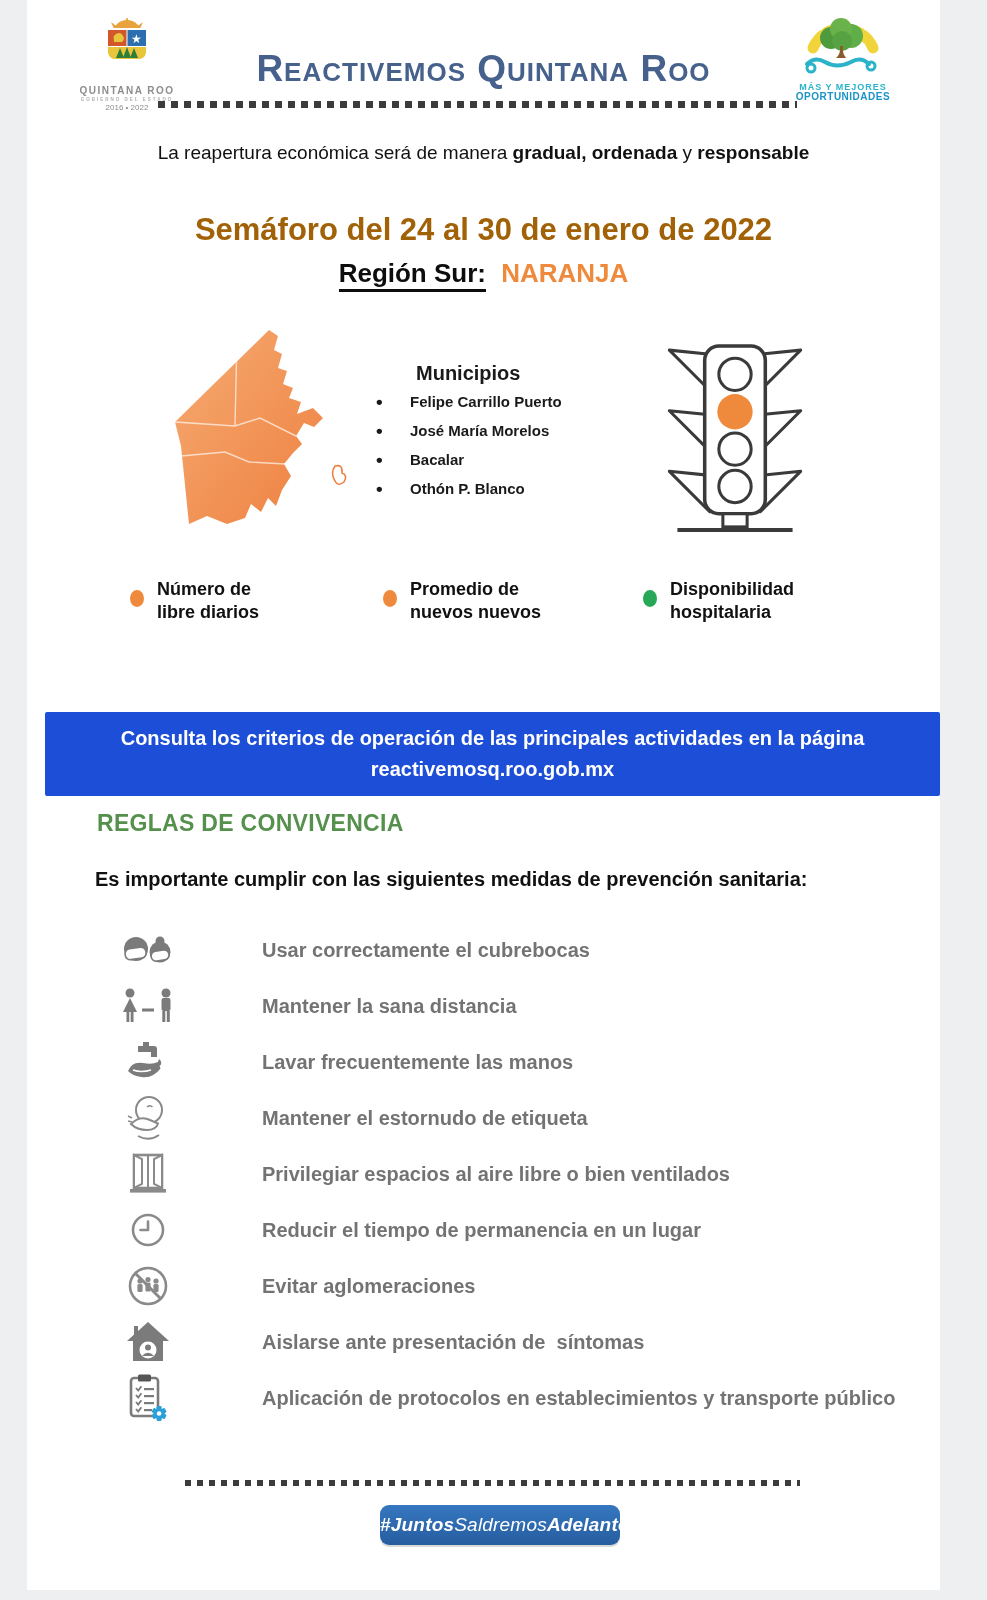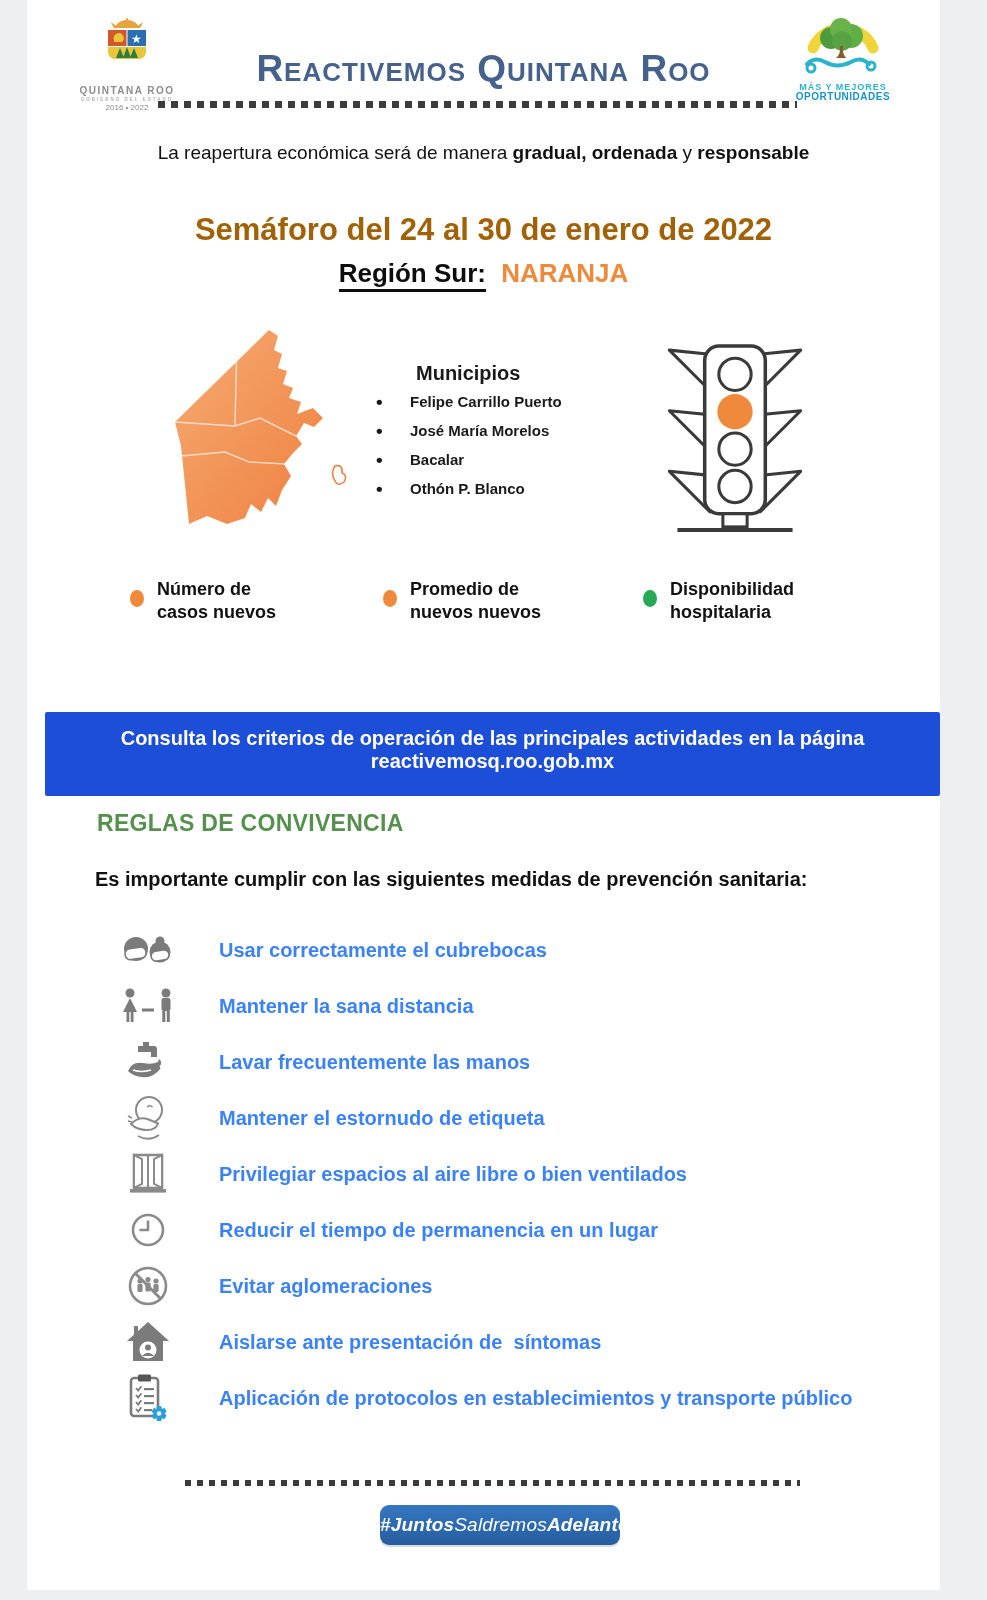--- a/index.html
+++ b/index.html
@@ -51,28 +51,28 @@
   .legend-item .dot{width:14px;height:17px;border-radius:50%;margin-top:12px;margin-right:13px;flex:0 0 auto;}
   .dot-orange{background:#ef8a3c;}
   .dot-green{background:#27a857;}
   .legend-item .ltxt{font-size:18px;font-weight:800;line-height:23px;color:#111;}
   
   .banner{
     position:absolute;left:18px;right:0;top:712px;height:84px;background:#1d4ed8;
     color:#fff;text-align:center;font-weight:700;font-size:20px;border-radius:2px;
   }
   .banner .b1{margin-top:15px;}
-  .banner .b2{margin-top:0;}
+  .banner .b2{margin-top:8px;}
   
   .rules-title{position:absolute;left:70px;top:810px;font-size:23px;font-weight:800;color:#55904c;letter-spacing:.3px;}
   .rules-sub{position:absolute;left:68px;top:868px;font-size:20px;font-weight:700;color:#111;}
   .rules-list{position:absolute;left:0;top:922px;width:913px;}
   .rule-row{height:56px;display:flex;align-items:center;padding-left:88px;}
   .rule-icon{width:66px;display:flex;justify-content:center;align-items:center;flex:0 0 auto;}
-  .rule-label{margin-left:38px;font-size:20px;font-weight:700;color:#3b82f6;white-space:pre;}
+  .rule-label{margin-left:81px;font-size:20px;font-weight:700;color:#737373;white-space:pre;}
   
   .dots-bottom{
     position:absolute;left:158px;width:615px;top:1480px;height:6px;
     background:repeating-linear-gradient(90deg,#3b3b3b 0 6px,transparent 6px 12px);
   }
   .hashtag{
     position:absolute;left:353px;top:1505px;width:240px;height:40px;
     background:linear-gradient(#3577c0,#275d9f);
     border-radius:9px;color:#fff;text-align:center;line-height:40px;
     font-size:19px;font-style:italic;letter-spacing:.2px;
@@ -187,21 +187,21 @@
     <circle cx="75" cy="110" r="16" fill="#ffffff" stroke="#3a3a3a" stroke-width="3"></circle>
     <circle cx="75" cy="147" r="16" fill="#ffffff" stroke="#3a3a3a" stroke-width="3"></circle>
     <rect x="63" y="174" width="24" height="13" fill="#ffffff" stroke="#3a3a3a" stroke-width="3"></rect>
     <line x1="18" y1="190" x2="132" y2="190" stroke="#3a3a3a" stroke-width="4"></line>
   </svg>
 
   <div class="legend-item" style="left:103px;">
     <div class="dot dot-orange"></div>
     <div class="ltxt">
         <div>Número de</div>
-        <div>casos nuevos</div>
+        <div>libre diarios</div>
       </div>
   </div>
   <div class="legend-item" style="left:356px;">
     <div class="dot dot-orange"></div>
     <div class="ltxt">
         <div>Promedio de</div>
         <div>nuevos nuevos</div>
       </div>
   </div>
   <div class="legend-item" style="left:616px;">

